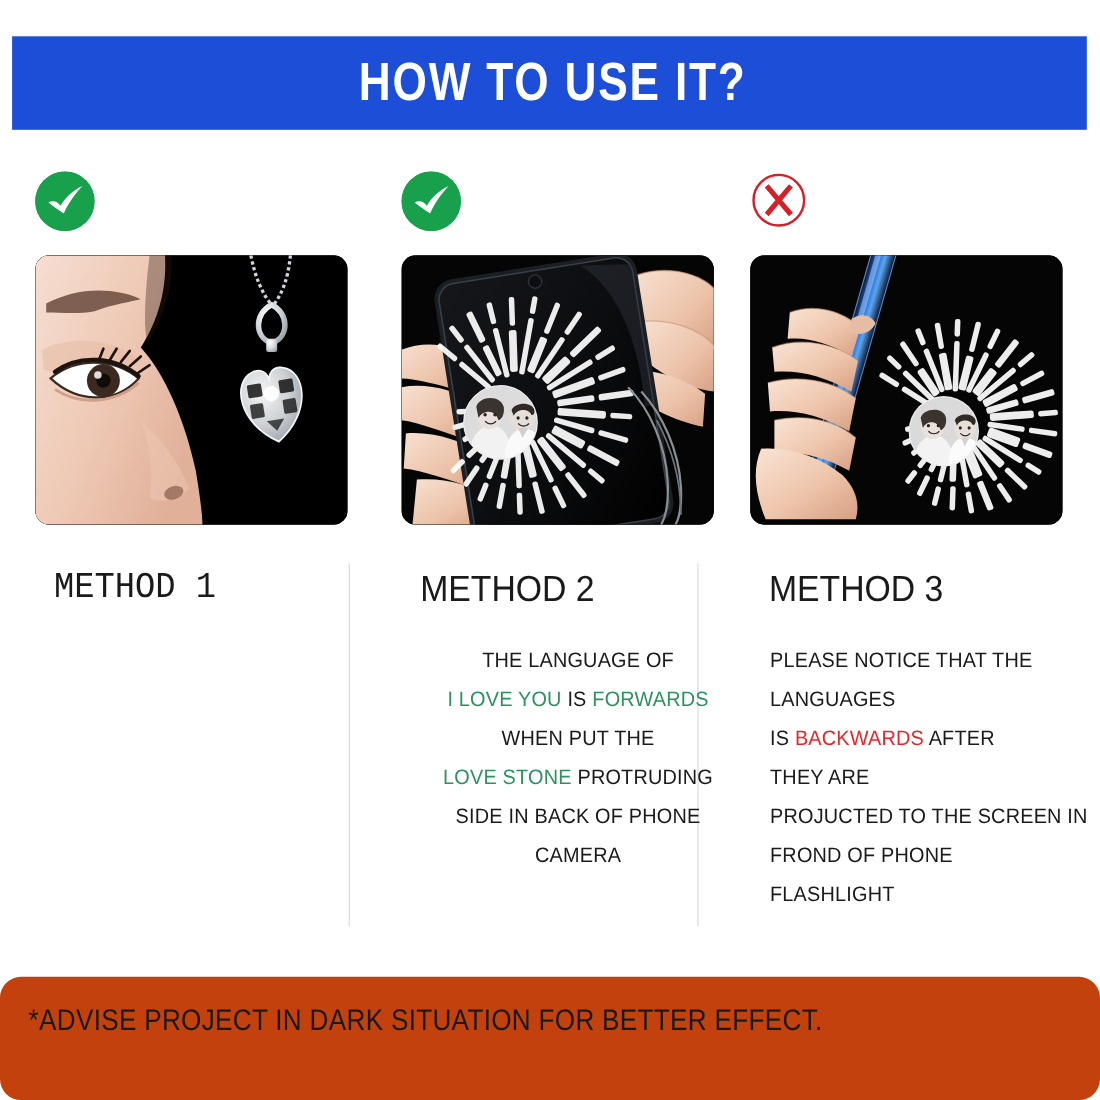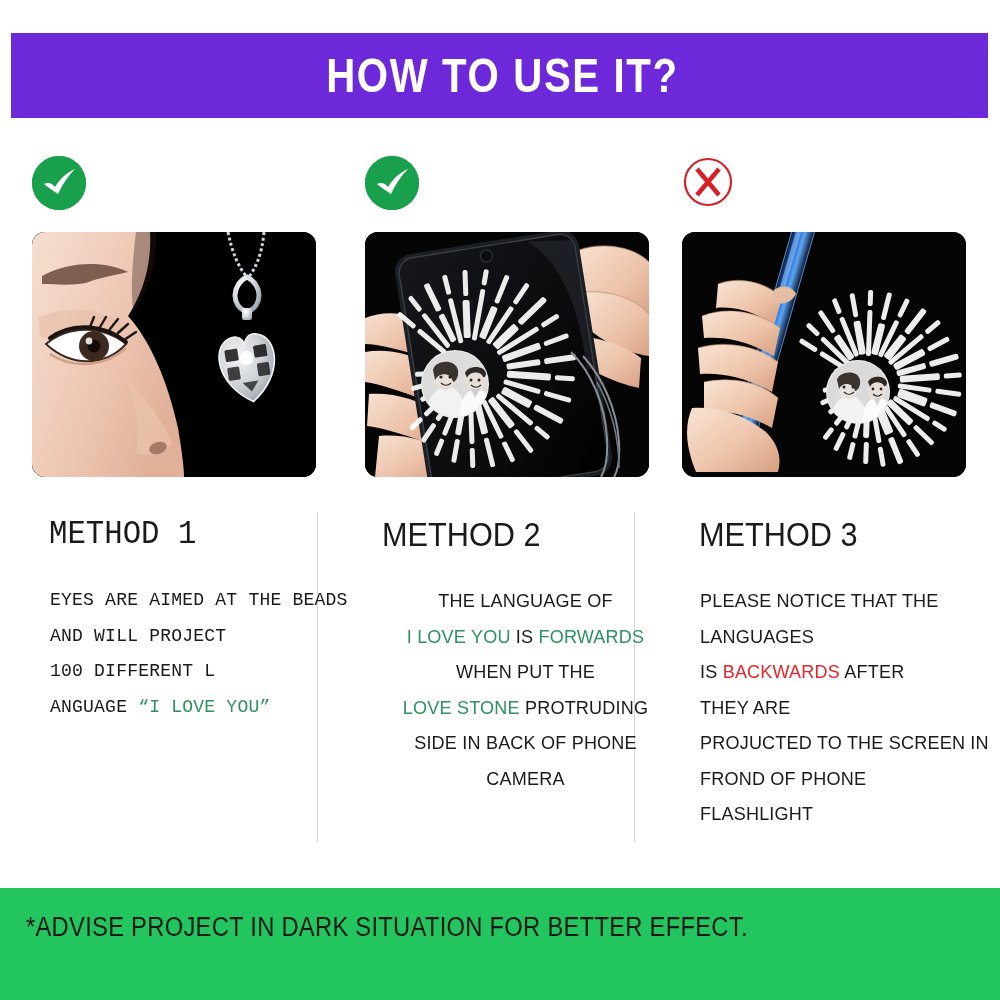--- a/index.html
+++ b/index.html
@@ -21,21 +21,21 @@
     background: #ffffff;
   }
 
   
   .header-banner {
     position: absolute;
     left: 11px;
     top: 33px;
     width: 977px;
     height: 85px;
-    background: #6d28d9;
+    background: #1d4ed8;
     display: flex;
     align-items: center;
     justify-content: center;
   }
   .header-title {
     color: #ffffff;
     font-size: 49px;
     font-weight: 700;
     letter-spacing: 2px;
     transform: scaleX(0.82);
@@ -139,21 +139,22 @@
   .hl-green { color: #2e9161; }
   .hl-red   { color: #e8252a; }
 
   
   .footer-band {
     position: absolute;
     left: 0;
     top: 888px;
     width: 1000px;
     height: 112px;
-    background: #22c55e;
+    background: #c2410c;
+    border-radius: 19px;
   }
   .footer-text {
     position: absolute;
     left: 26px;
     top: 24px;
     font-size: 27px;
     color: #1a1a1a;
     white-space: nowrap;
     transform: scaleX(0.88);
     transform-origin: left center;
@@ -237,26 +238,20 @@
             <rect x="8" y="-13" width="13" height="12" rx="1.5" fill="#0b0b0b" opacity="0.82"></rect>
             <rect x="-21" y="5" width="12" height="13" rx="1.5" fill="#0b0b0b" opacity="0.75"></rect>
             <rect x="9" y="5" width="12" height="13" rx="1.5" fill="#0b0b0b" opacity="0.75"></rect>
             <path d="M-8 22 L0 32 L8 22 Z" fill="#0b0b0b" opacity="0.7"></path>
             <circle cx="0" cy="-2" r="7" fill="#ffffff" opacity="0.9"></circle>
           </g>
         </svg>
       </div>
 
       <div class="method-title">METHOD 1</div>
-      <div class="method-lines">
-          <div class="m-line"><span>EYES ARE AIMED AT THE BEADS</span></div>
-          <div class="m-line"><span>AND WILL PROJECT</span></div>
-          <div class="m-line"><span>100 DIFFERENT L</span></div>
-          <div class="m-line"><span>ANGUAGE  </span><span class="hl-green">“I LOVE YOU”</span></div>
-        </div>
     </div>
 
     <div class="col col-2">
 
       <div class="status-icon-wrap">
         <span class="icon-check">
           <svg viewBox="0 0 54 54" width="54" height="54">
             <circle cx="27" cy="27" r="27" fill="#18a04c"></circle>
             <path d="M12 28 C16 26 20 27 23 31 C28 23 34 17 43 13 C36 20 30 29 26 38 C21 35 16 31 12 28 Z" fill="#ffffff"></path>
           </svg>

